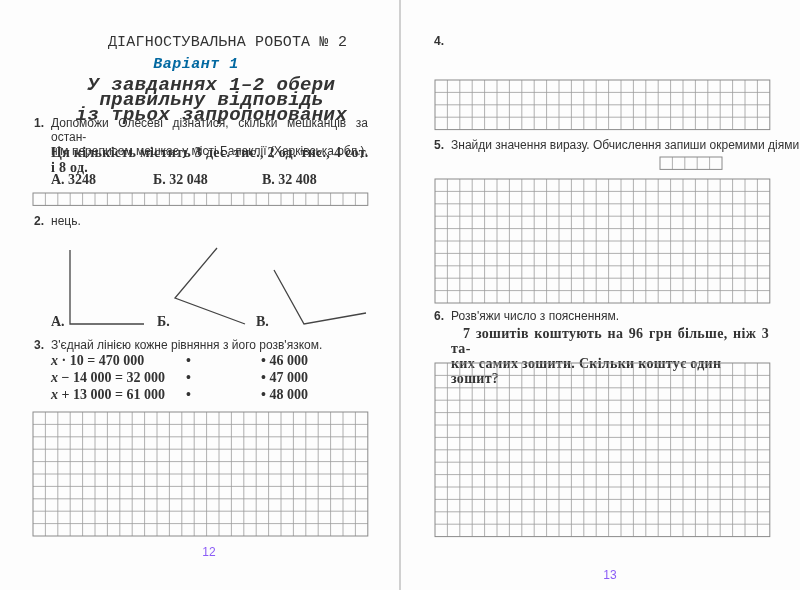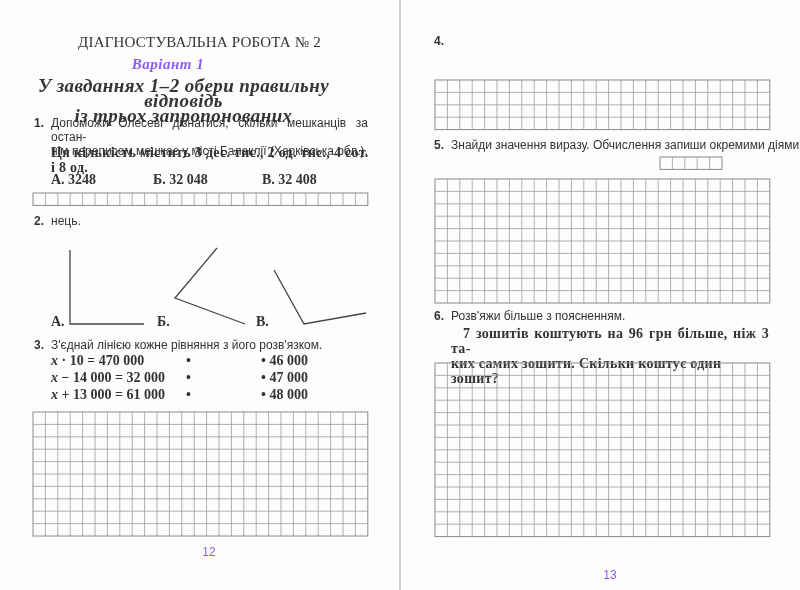--- a/index.html
+++ b/index.html
@@ -3,23 +3,23 @@
 <meta charset="utf-8">
 <style>
   html, body { margin:0; padding:0; }
   body { width:800px; height:590px; background:#ffffff; position:relative; overflow:hidden;
          font-family:"Liberation Sans", sans-serif; color:#2a2a2a; }
   .page { position:absolute; top:0; height:590px; background:#fdfdfd; }
   #page-left { left:0; width:399px; }
   #page-right { left:401px; width:399px; }
   .spine { position:absolute; left:399px; top:0; width:2px; height:590px; background:#d0d0d0; }
   .abs { position:absolute; }
-  .serif { font-family:Liberation Serif, serif; }
+  .serif { font-family:Liberation Mono, monospace;padding-left:28px; }
   .title { font-size:15px; font-weight:normal; letter-spacing:0.2px; text-align:center; width:399px; left:0; top:34px; color:#333; }
-  .variant { font-size:15px; font-weight:bold; font-style:italic; text-align:center; width:336px; left:0; top:56px; color:#8b5cf6; letter-spacing:0.5px;}
+  .variant { font-size:15px; font-weight:bold; font-style:italic; text-align:center; width:336px; left:0; top:56px; color:#0369a1; letter-spacing:0.5px;}
   .instr { font-size:19px; font-weight:bold; font-style:italic; text-align:center; width:337px; left:15px; top:78px; line-height:15px; color:#333; letter-spacing:0.4px;}
   .qnum { font-size:12px; font-weight:bold; color:#333; }
   .qtext { font-size:12px; line-height:14px; color:#333; text-align:justify; }
   .boldserif { font-family:"Liberation Serif", serif; font-weight:bold; font-size:14px; line-height:15px; color:#333; letter-spacing:0.3px; }
   .opt { font-family:"Liberation Serif", serif; font-weight:bold; font-size:14px; color:#333; }
   .eq { font-family:"Liberation Serif", serif; font-weight:bold; font-size:14px; color:#333; white-space:nowrap; }
   .eq i { font-style:italic; }
   .pagenum { font-size:12px; color:#8b5cf6; text-align:center; width:30px; }
   svg.grid line { stroke:#9a9a9a; stroke-width:0.8; }
   svg.grid rect { fill:none; stroke:#8a8a8a; stroke-width:1; }
@@ -233,21 +233,21 @@
       <line y1="50.6" y2="50.6" x1="1" x2="335.8"></line>
       <line y1="63" y2="63" x1="1" x2="335.8"></line>
       <line y1="75.4" y2="75.4" x1="1" x2="335.8"></line>
       <line y1="87.8" y2="87.8" x1="1" x2="335.8"></line>
       <line y1="100.2" y2="100.2" x1="1" x2="335.8"></line>
       <line y1="112.60000000000001" y2="112.60000000000001" x1="1" x2="335.8"></line>
       <rect x="1" y="1" width="334.8" height="124"></rect>
     </svg>
 
   <div class="abs qnum" style="left:33px;top:309px;">6.</div>
-  <div class="abs qtext" style="left:50px;top:309px;width:318px;">Розв'яжи більше з поясненням.</div>
+  <div class="abs qtext" style="left:50px;top:309px;width:318px;">Розв'яжи число з поясненням.</div>
   <div class="abs boldserif" style="left:50px;top:326px;width:318px;">
     <div style="text-indent:12px;text-align:justify;text-align-last:justify;">7 зошитів коштують на 96 грн більше, ніж 3 та-</div>
     <div>ких самих зошити. Скільки коштує один зошит?</div>
   </div>
   <svg class="abs grid" style="left:33px;top:362px;" width="336.8" height="175.6">
       <line x1="13.4" x2="13.4" y1="1" y2="174.6"></line>
       <line x1="25.8" x2="25.8" y1="1" y2="174.6"></line>
       <line x1="38.2" x2="38.2" y1="1" y2="174.6"></line>
       <line x1="50.6" x2="50.6" y1="1" y2="174.6"></line>
       <line x1="63" x2="63" y1="1" y2="174.6"></line>

